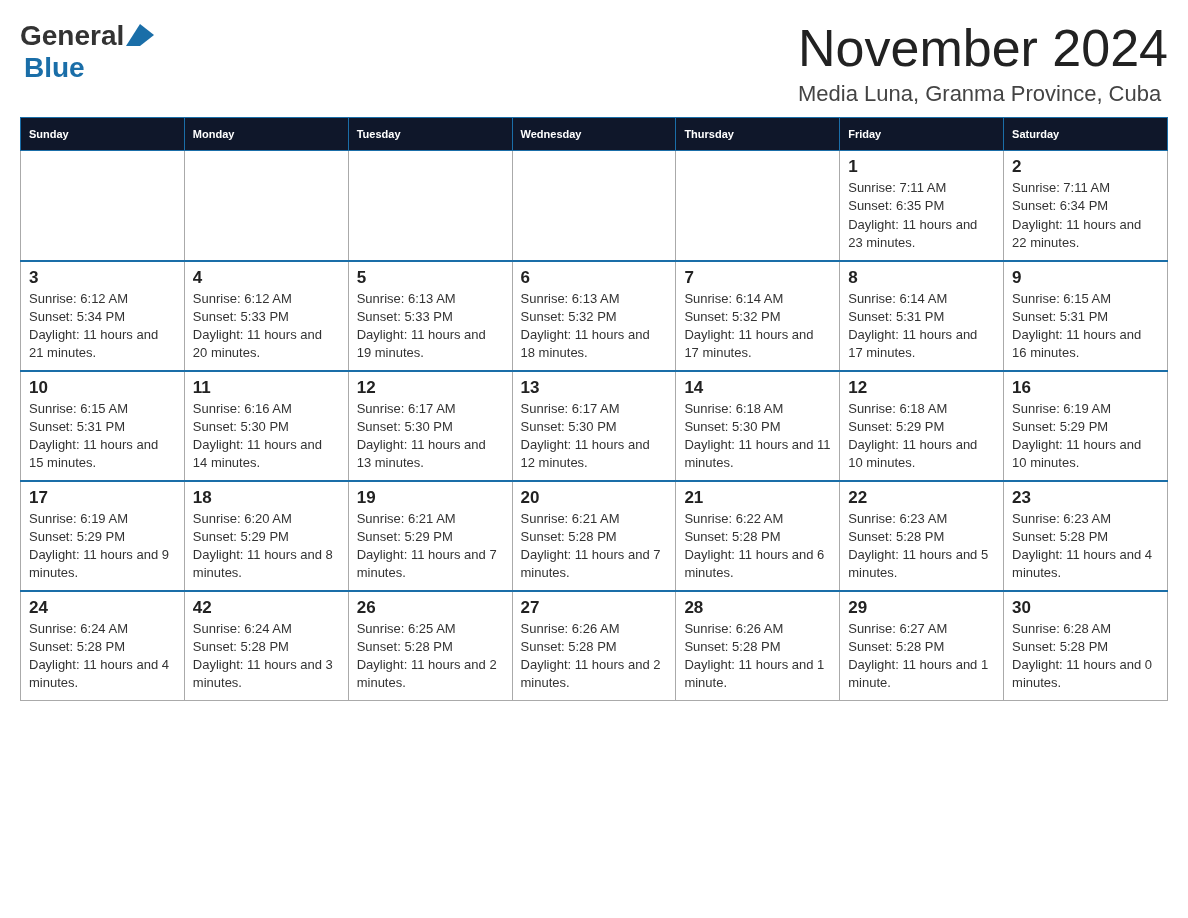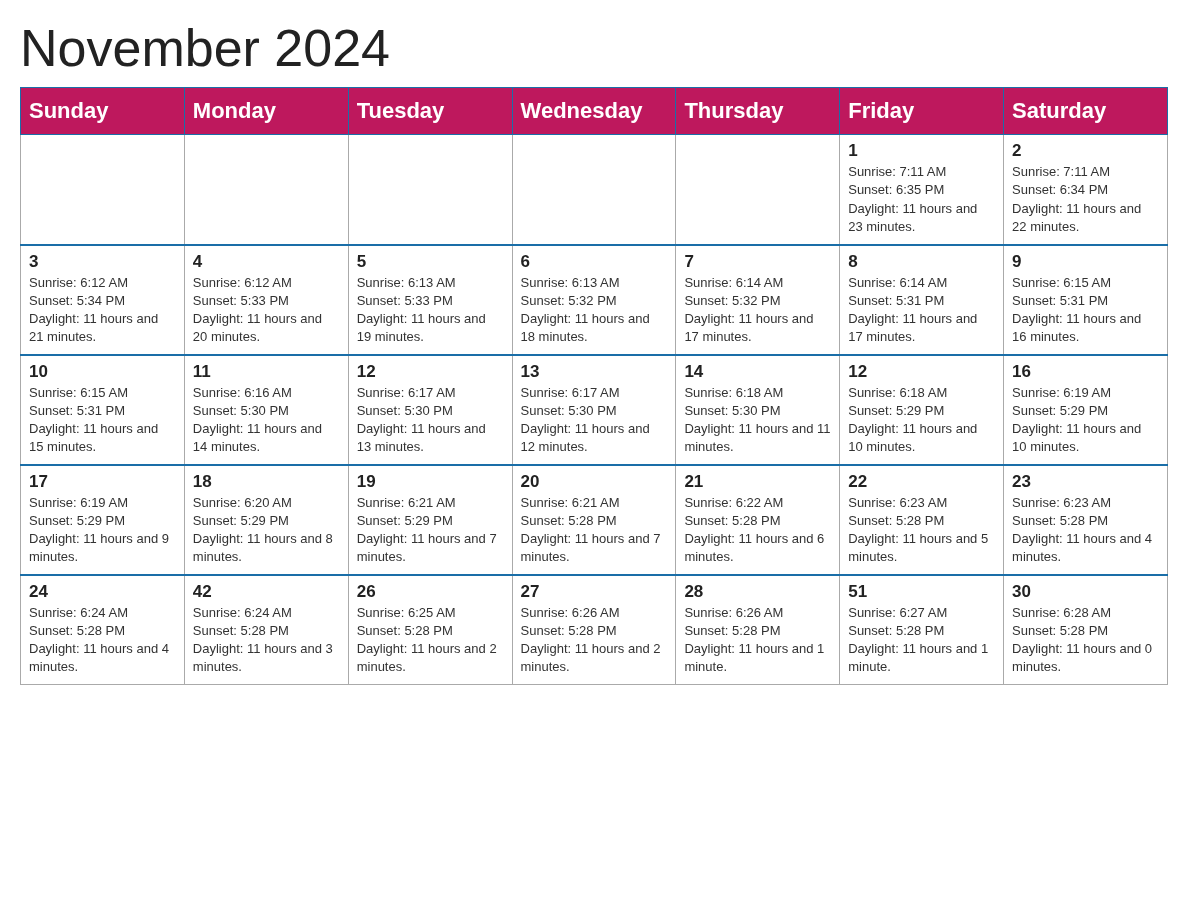--- a/index.html
+++ b/index.html
@@ -58,23 +58,23 @@
       font-size: 22px;
       color: #444;
       margin-top: 4px;
     }
     .calendar {
       width: 100%;
       border-collapse: collapse;
       margin-top: 8px;
     }
     .calendar th {
-      background-color: #be185d;
+      background-color: #0f172a;
       color: #fff;
-      font-size: 22px;
+      font-size: 11px;
       font-weight: bold;
       padding: 10px 8px;
       text-align: left;
       border: 1px solid #1a6ea8;
     }
     .calendar td {
       border: 1px solid #aaa;
       vertical-align: top;
       padding: 6px 8px;
       width: 14.28%;
@@ -97,22 +97,31 @@
       background: #fff;
     }
     .row-separator td {
       border-top: 2px solid #1a6ea8;
     }
   </style>
 </head>
 <body>
 
 <div class="header">
+  <div class="logo">
+    <div class="logo-text">
+      <span class="logo-general">General</span>
+      <div class="logo-blue-triangle"></div>
+      <div style="width:0;height:0;border-left:14px solid #1a6ea8;border-top:11px solid transparent;border-bottom:11px solid transparent;margin-bottom:2px;"></div>
+    </div>
+    <span class="logo-blue">Blue</span>
+  </div>
   <div class="title-area">
     <div class="month-title">November 2024</div>
+    <div class="subtitle">Media Luna, Granma Province, Cuba</div>
   </div>
 </div>
 
 <table class="calendar">
   <thead>
     <tr>
     <th>Sunday</th>
         <th>Monday</th>
         <th>Tuesday</th>
         <th>Wednesday</th>
@@ -242,21 +251,21 @@
         </td>
         <td>
           <span class="day-number">27</span>
           <div class="day-info">Sunrise: 6:26 AM<br>Sunset: 5:28 PM<br>Daylight: 11 hours and 2 minutes.</div>
         </td>
         <td>
           <span class="day-number">28</span>
           <div class="day-info">Sunrise: 6:26 AM<br>Sunset: 5:28 PM<br>Daylight: 11 hours and 1 minute.</div>
         </td>
         <td>
-          <span class="day-number">51</span>
+          <span class="day-number">29</span>
           <div class="day-info">Sunrise: 6:27 AM<br>Sunset: 5:28 PM<br>Daylight: 11 hours and 1 minute.</div>
         </td>
         <td>
           <span class="day-number">30</span>
           <div class="day-info">Sunrise: 6:28 AM<br>Sunset: 5:28 PM<br>Daylight: 11 hours and 0 minutes.</div>
         </td>
       </tr>
     </tbody>
 </table>
 

